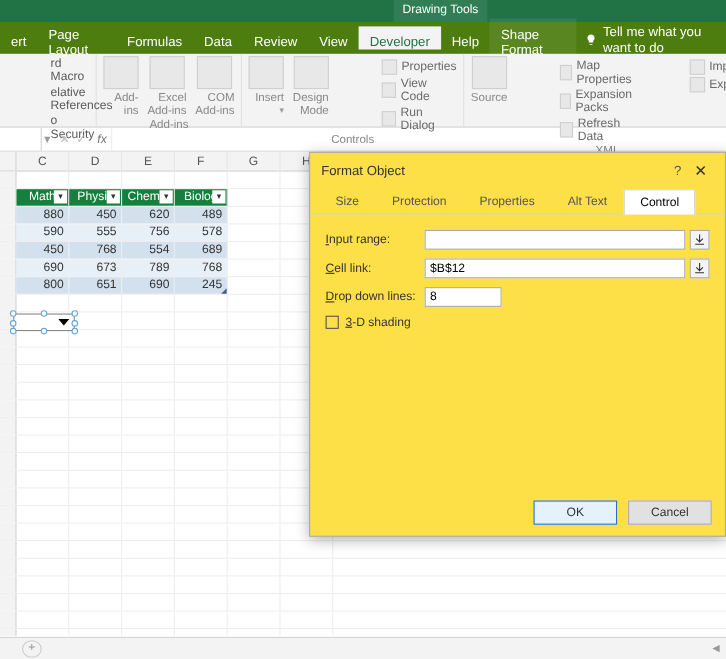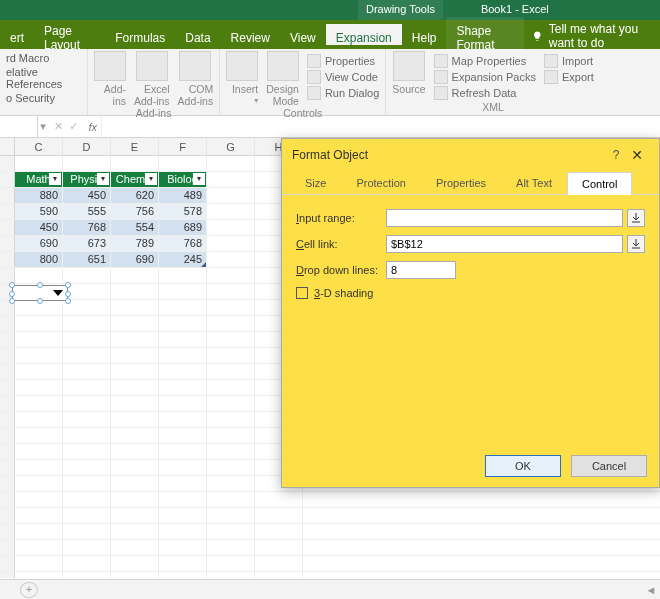--- a/index.html
+++ b/index.html
@@ -17,21 +17,21 @@
   .tellme-wrap { display: flex; align-items: center; margin-left: 8px; }
   .bulb { width: 14px; height: 14px; margin-top:3px; margin-right:6px; }
 
   
   .ribbon { background: #f3f3f3; height: 67px; border-bottom: 1px solid #d4d4d4; display: flex; font-size: 11px; color: #6a6a6a; }
   .rgroup { border-right: 1px solid #e1e1e1; padding: 2px 6px 0 6px; display: flex; flex-direction: column; justify-content: space-between; }
   .rgroup .grouplabel { text-align: center; font-size: 10.5px; color: #888; padding-bottom: 2px;}
   .rrow { display: flex; align-items: flex-start; gap: 8px; }
   .ritem { text-align: right; color: #888; font-size: 10.5px; line-height: 12px; }
   .ritem .ibox { width: 32px; height: 30px; margin: 0 auto 2px auto; background: #e8e8e8; border: 1px solid #cfcfcf; }
-  .rline { font-size: 11px; color: #6a6a6a; display:flex; align-items:center; gap:4px; padding:1px 0;}
+  .rline { font-size: 11px; color: #6a6a6a; display:flex; align-items:center; gap:4px; padding:1px 0;margin-left:40px;}
   .rline .sq { width:14px; height:14px; background:#e8e8e8; border:1px solid #cfcfcf; }
   .codegrp { padding-top:2px; }
   .codegrp .rline { color:#5a5a5a; }
 
   
   .fxbar { height: 22px; border-bottom: 1px solid #d4d4d4; display:flex; align-items:center; font-size:11px; color:#666; }
   .namebox { width: 38px; border-right:1px solid #d4d4d4; height:100%; }
   .fxbar .dd { width:10px; text-align:center; color:#999; }
   .fxbar .btns { display:flex; gap:6px; padding:0 6px; color:#bbb; }
   .fxlabel { font-style: italic; padding:0 4px; color:#777; }
@@ -88,31 +88,30 @@
   .sheetbar .scroll { width:18px; text-align:center; color:#999;}
 
   u.acc { text-decoration: underline; }
   .ghostcell { width:48px; border-right:1px solid #eee;}
 </style>
 </head>
 <body>
 
 <div class="titlebar">
   <div class="drawingtools">Drawing Tools</div>
-  <div class="booktitle">Book1  -  Excel</div>
 </div>
 
 <div class="tabsbar">
   <div class="tab">ert</div>
   <div class="tab">Page Layout</div>
   <div class="tab">Formulas</div>
   <div class="tab">Data</div>
   <div class="tab">Review</div>
   <div class="tab">View</div>
-  <div class="tab active">Expansion</div>
+  <div class="tab active">Developer</div>
   <div class="tab">Help</div>
   <div class="tab" style="background:rgba(255,255,255,0.08);">Shape Format</div>
   <div class="tellme-wrap">
     <svg class="bulb" viewBox="0 0 16 16">
         <path fill="#fff" d="M8 1a5 5 0 00-3 9v2h6v-2a5 5 0 00-3-9zM6 14h4v1H6z"></path>
       </svg>
     <span style="color:#fff; padding-top:3px;">Tell me what you want to do</span>
   </div>
 </div>
 

